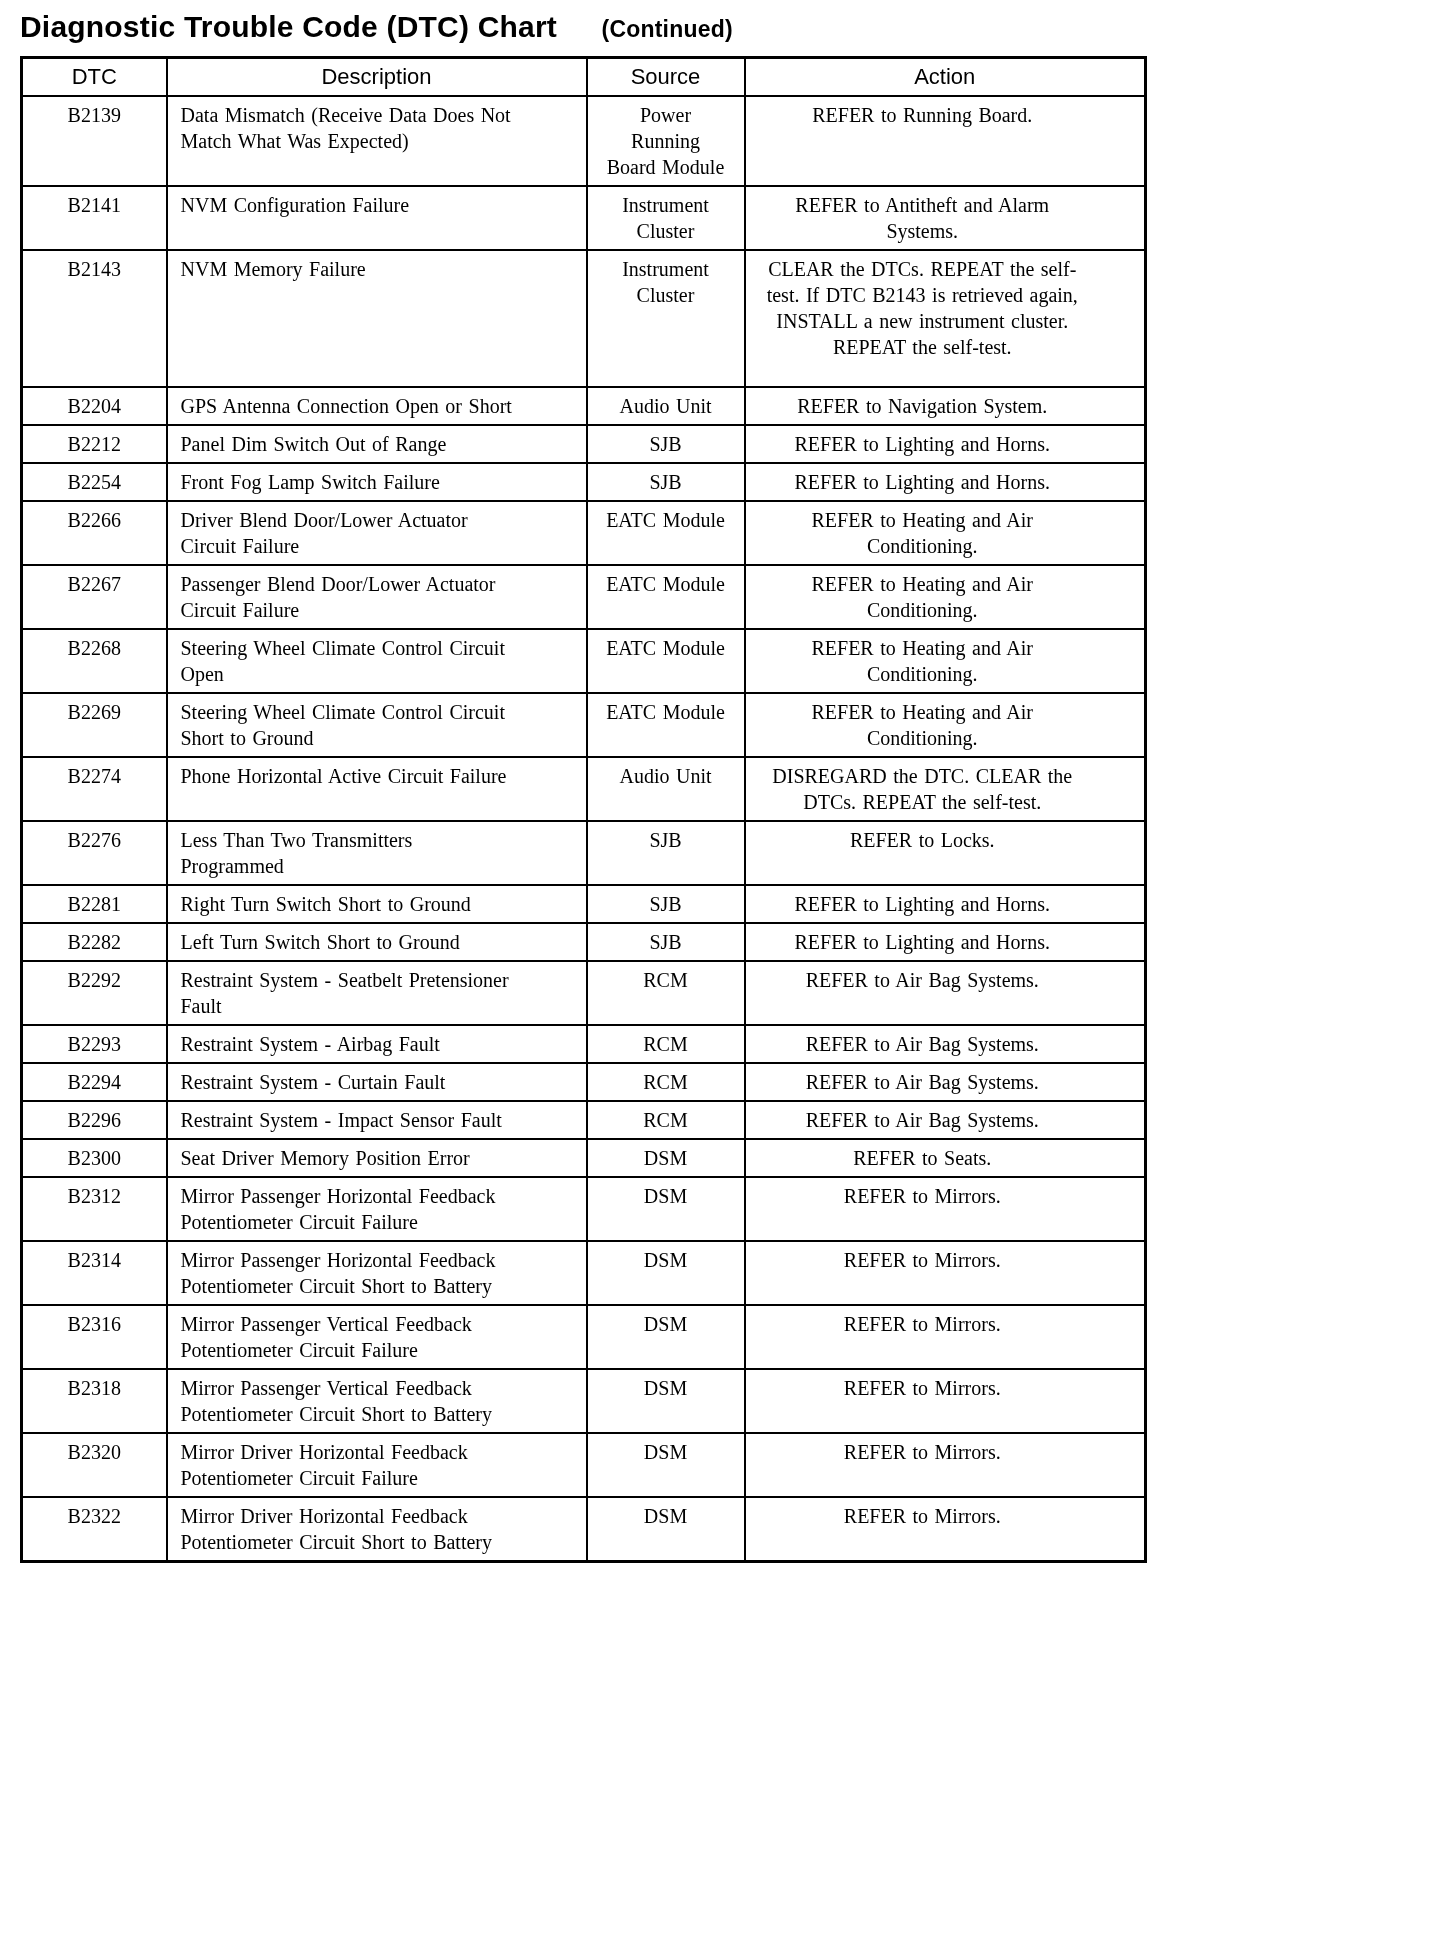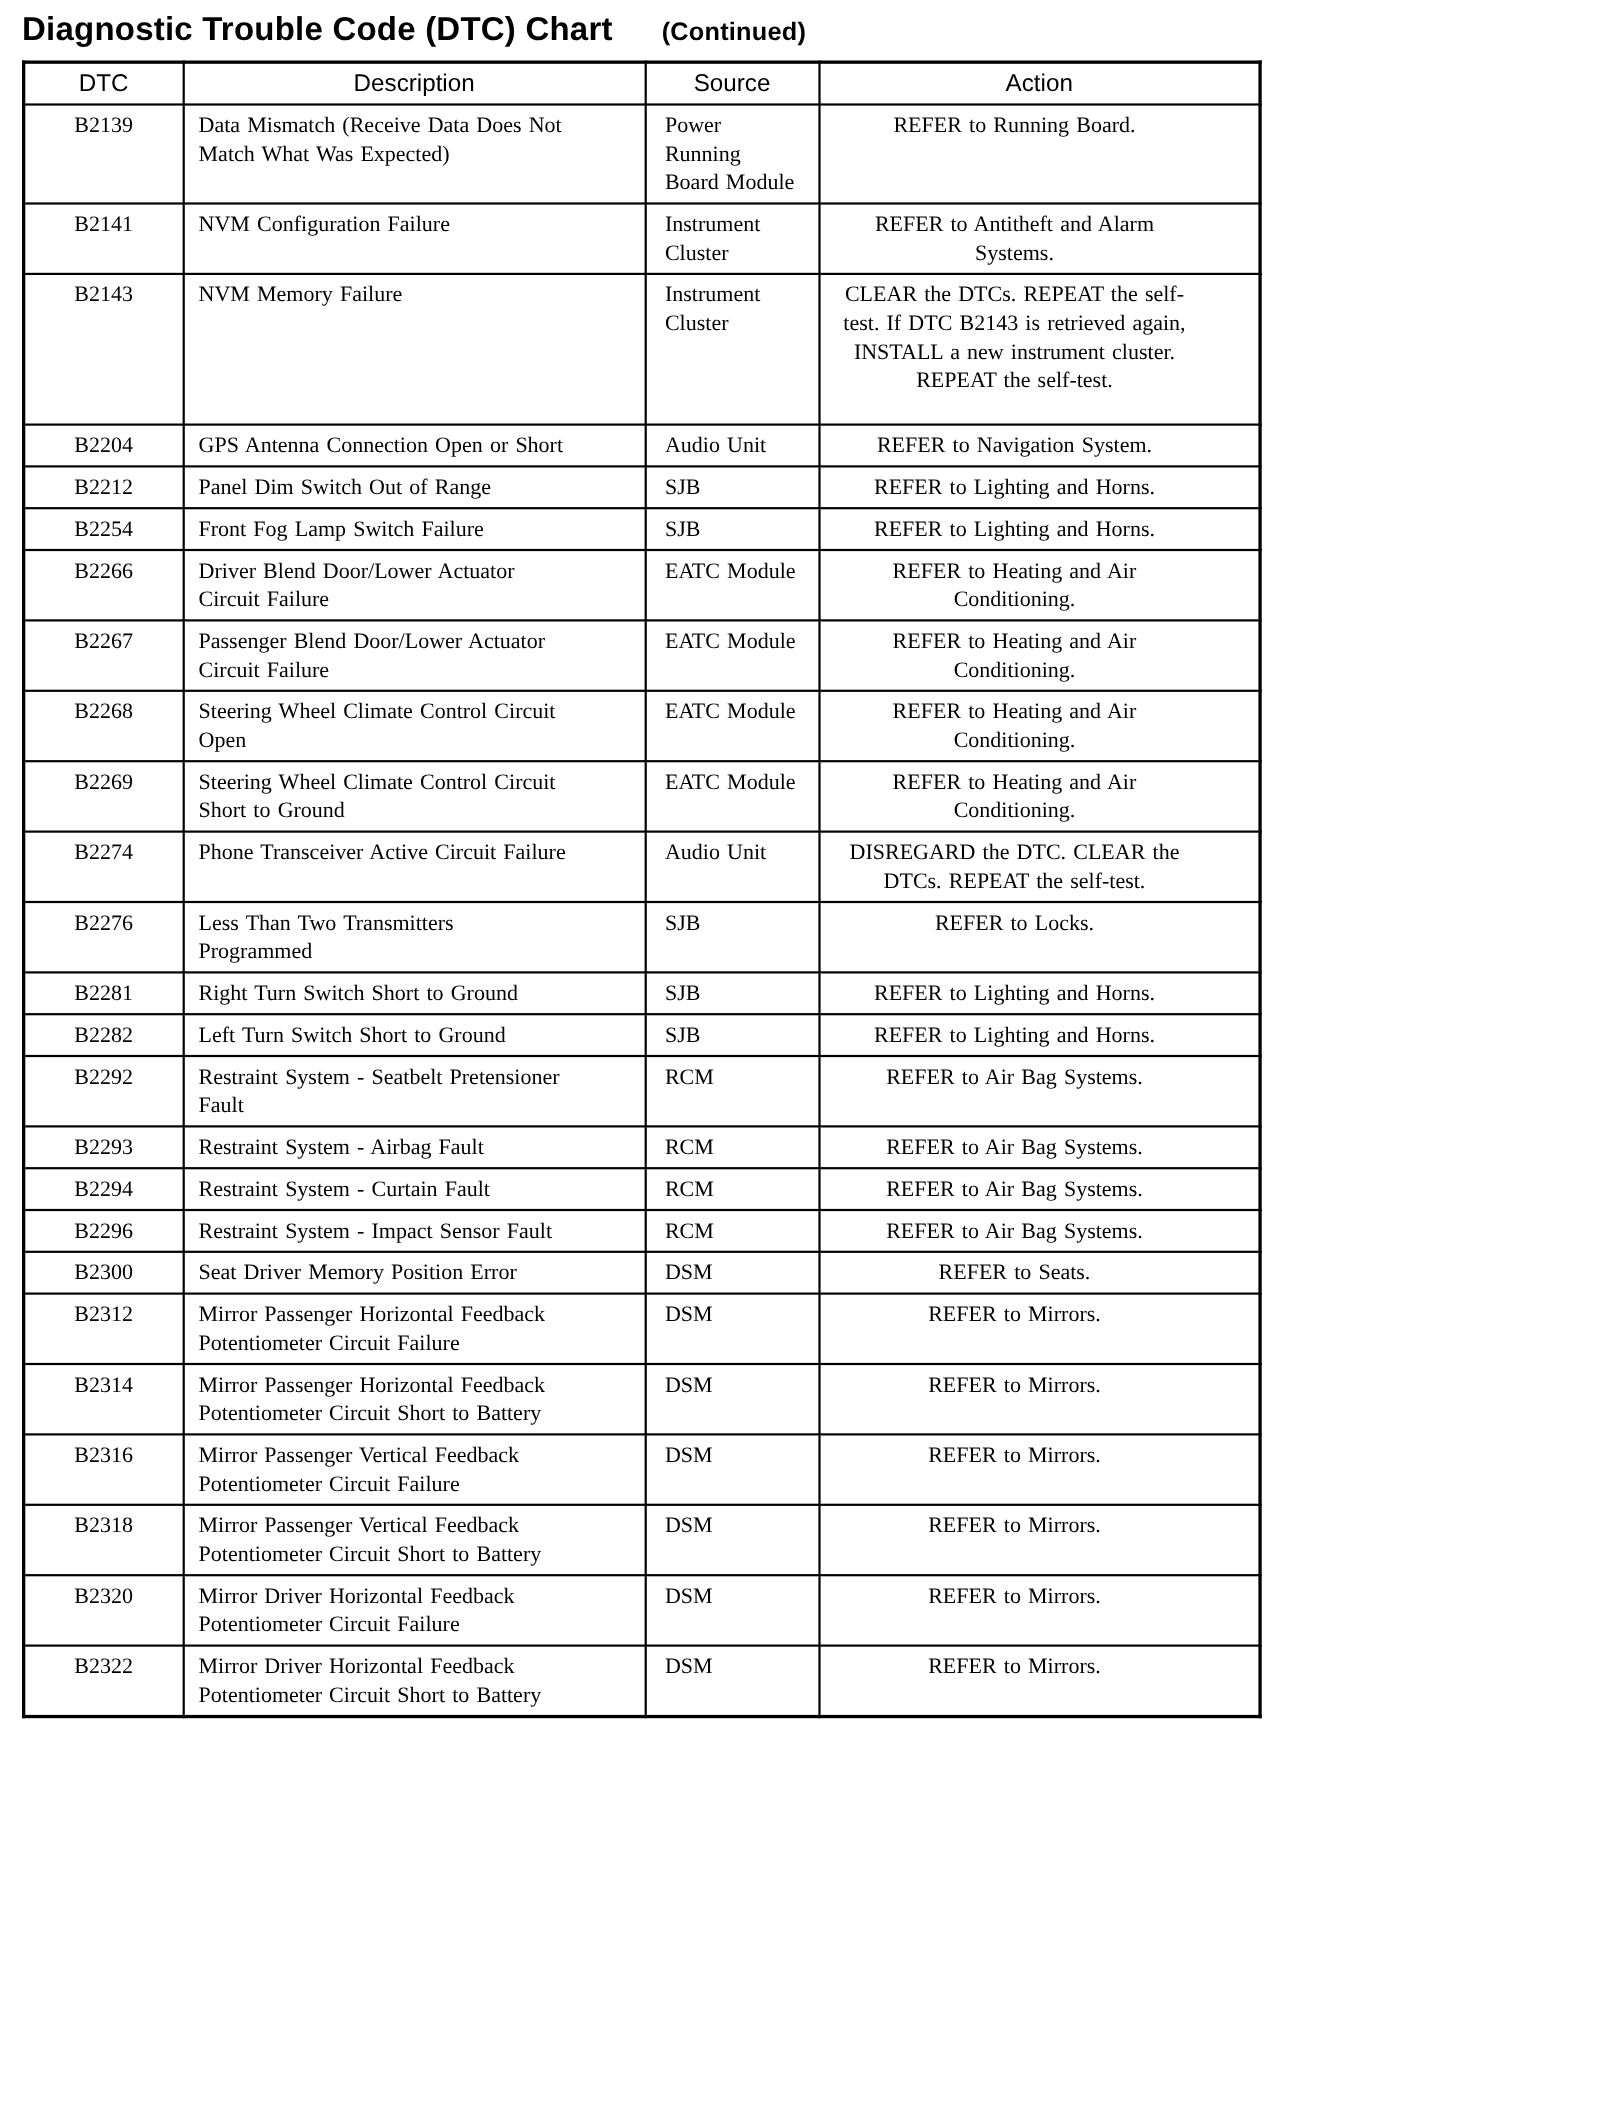--- a/index.html
+++ b/index.html
@@ -51,21 +51,21 @@
   }
   td.cell-dtc {
     text-align: center;
     padding: 5px 4px;
   }
   td.cell-desc {
     text-align: left;
     padding: 5px 66px 5px 13px;
   }
   td.cell-source {
-    text-align: left;
+    text-align: center;
     padding: 5px 17px;
   }
   td.cell-action {
     text-align: center;
     padding: 5px 58px 5px 13px;
   }
   
   #table-body tr:nth-child(3) td { padding-bottom: 26px; }
   col.c-dtc    { width: 145px; }
   col.c-desc   { width: 420px; }
@@ -153,21 +153,21 @@
     <td class="cell-action">REFER to Heating and Air Conditioning.</td>
   </tr>
         <tr>
     <td class="cell-dtc">B2269</td>
     <td class="cell-desc">Steering Wheel Climate Control Circuit Short to Ground</td>
     <td class="cell-source">EATC Module</td>
     <td class="cell-action">REFER to Heating and Air Conditioning.</td>
   </tr>
         <tr>
     <td class="cell-dtc">B2274</td>
-    <td class="cell-desc">Phone Transceiver Active Circuit Failure</td>
+    <td class="cell-desc">Phone Horizontal Active Circuit Failure</td>
     <td class="cell-source">Audio Unit</td>
     <td class="cell-action">DISREGARD the DTC. CLEAR the DTCs. REPEAT the self-test.</td>
   </tr>
         <tr>
     <td class="cell-dtc">B2276</td>
     <td class="cell-desc">Less Than Two Transmitters Programmed</td>
     <td class="cell-source">SJB</td>
     <td class="cell-action">REFER to Locks.</td>
   </tr>
         <tr>

